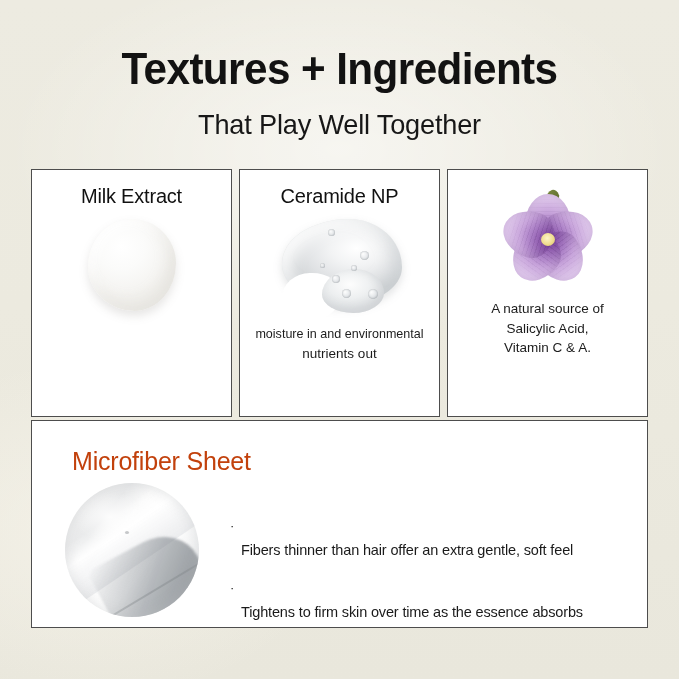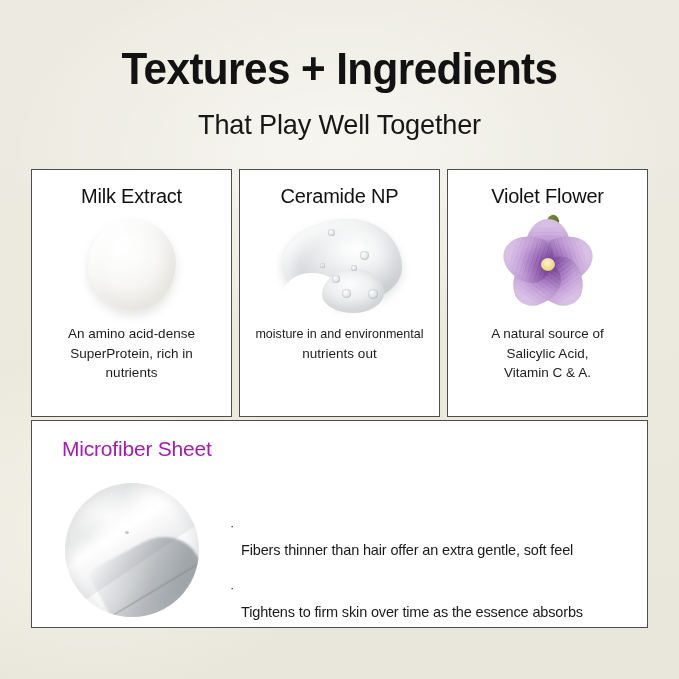--- a/index.html
+++ b/index.html
@@ -254,25 +254,25 @@
     width: 617px;
     height: 208px;
     background: #ffffff;
     border: 1px solid #4d4d4d;
     box-sizing: border-box;
   }
   .panel-title {
     position: absolute;
     left: 30px;
     top: 16px;
-    font-size: 21px;
+    font-size: 25px;
     font-weight: 500;
     letter-spacing: -0.2px;
-    color: #a21caf;
-    margin: 0;
+    color: #c2410c;
+    margin: 10px;
   }
   .fiber-photo {
     position: absolute;
     left: 33px;
     top: 62px;
     width: 134px;
     height: 134px;
     border-radius: 50%;
     overflow: hidden;
     background: #f4f4f4;
@@ -373,25 +373,20 @@
     <h1 class="title">Textures + Ingredients</h1>
     <p class="subtitle">That Play Well Together</p>
   </div>
 
   <div class="card-row">
 
     <div class="card">
       <div class="card-title">Milk Extract</div>
       <div class="card-visual">
         <div class="milk-blob"></div>
-      </div>
-      <div class="card-desc">
-        <span>An amino acid-dense</span><br>
-        <span>SuperProtein, rich in</span><br>
-        <span>nutrients</span>
       </div>
     </div>
 
     <div class="card">
       <div class="card-title">Ceramide NP</div>
       <div class="card-visual">
         <div class="gel-wrap">
           <div class="gel-body">
             <div class="gel-main"></div>
             <div class="gel-notch"></div>
@@ -406,21 +401,20 @@
           </div>
         </div>
       </div>
       <div class="card-desc">
         <span class="l2-tight">moisture in and environmental</span>
         <span>nutrients out</span>
       </div>
     </div>
 
     <div class="card">
-      <div class="card-title">Violet Flower</div>
       <div class="card-visual">
         <div class="flower">
           <div class="stem"></div>
           <div class="petal p1"></div>
           <div class="petal p2"></div>
           <div class="petal p3"></div>
           <div class="petal p4"></div>
           <div class="petal p5"></div>
           <div class="flower-center"></div>
         </div>

